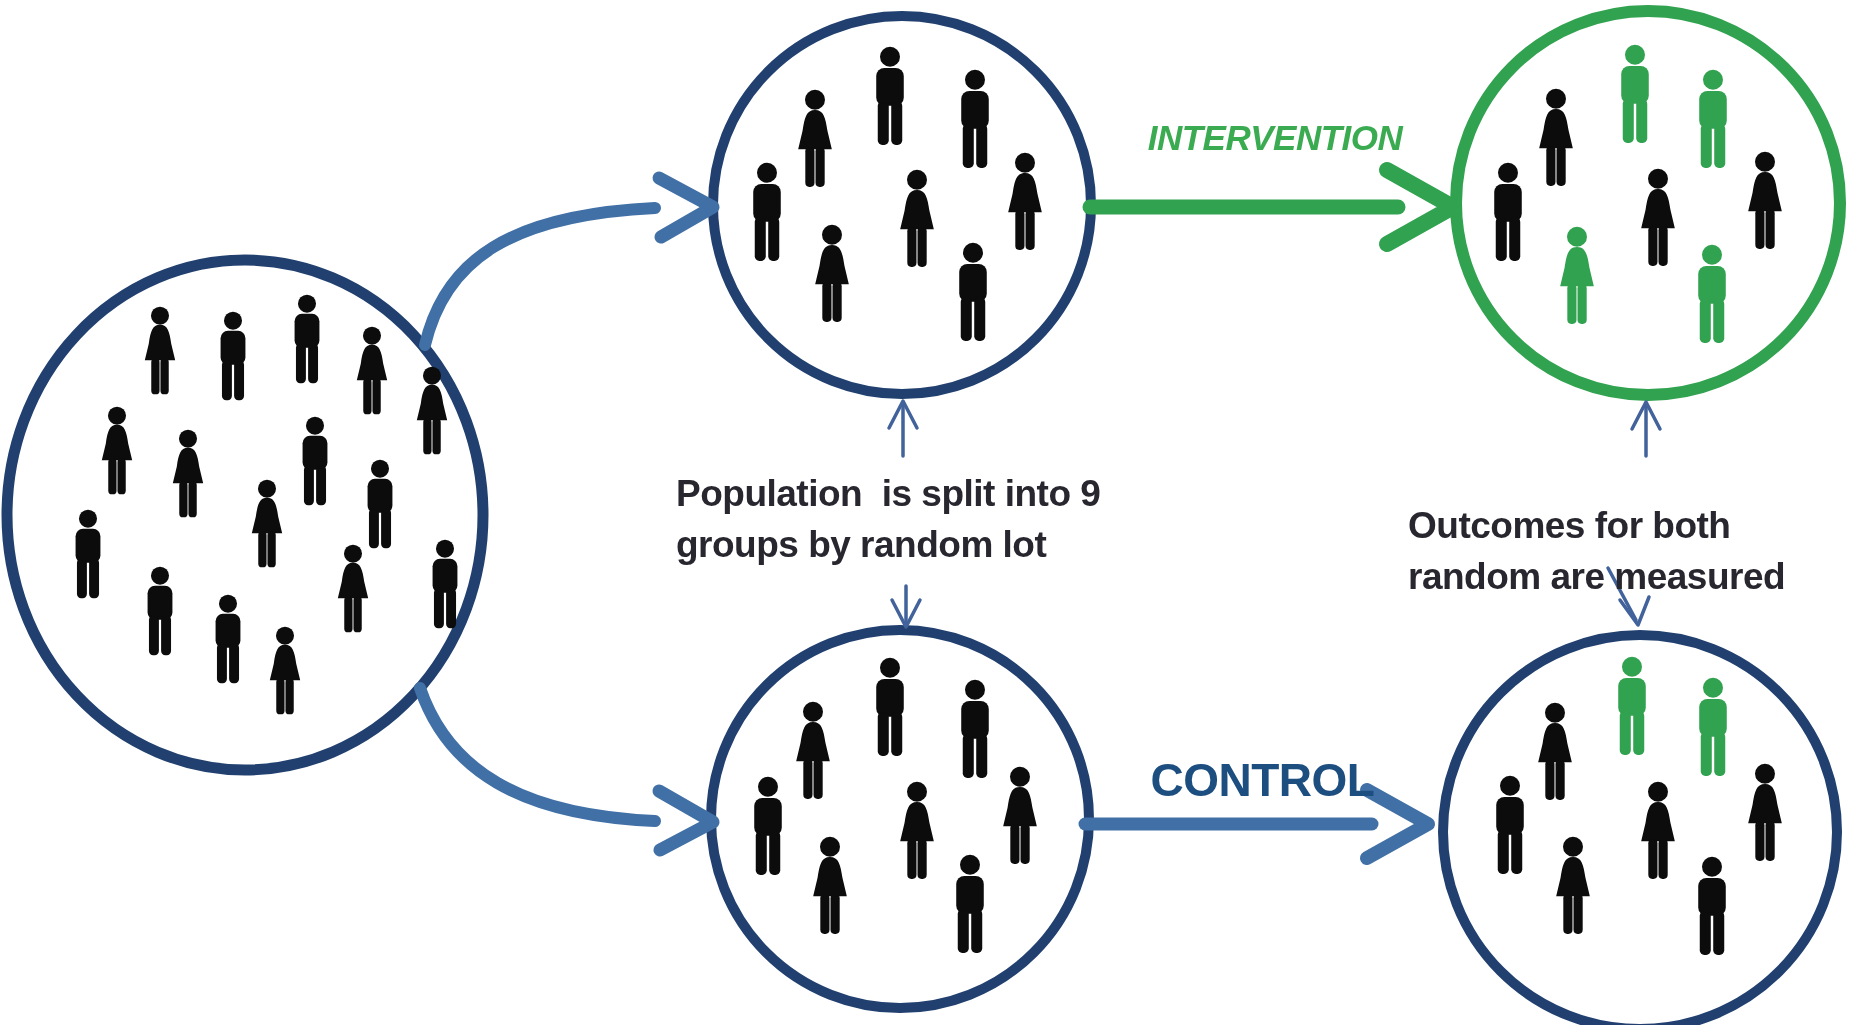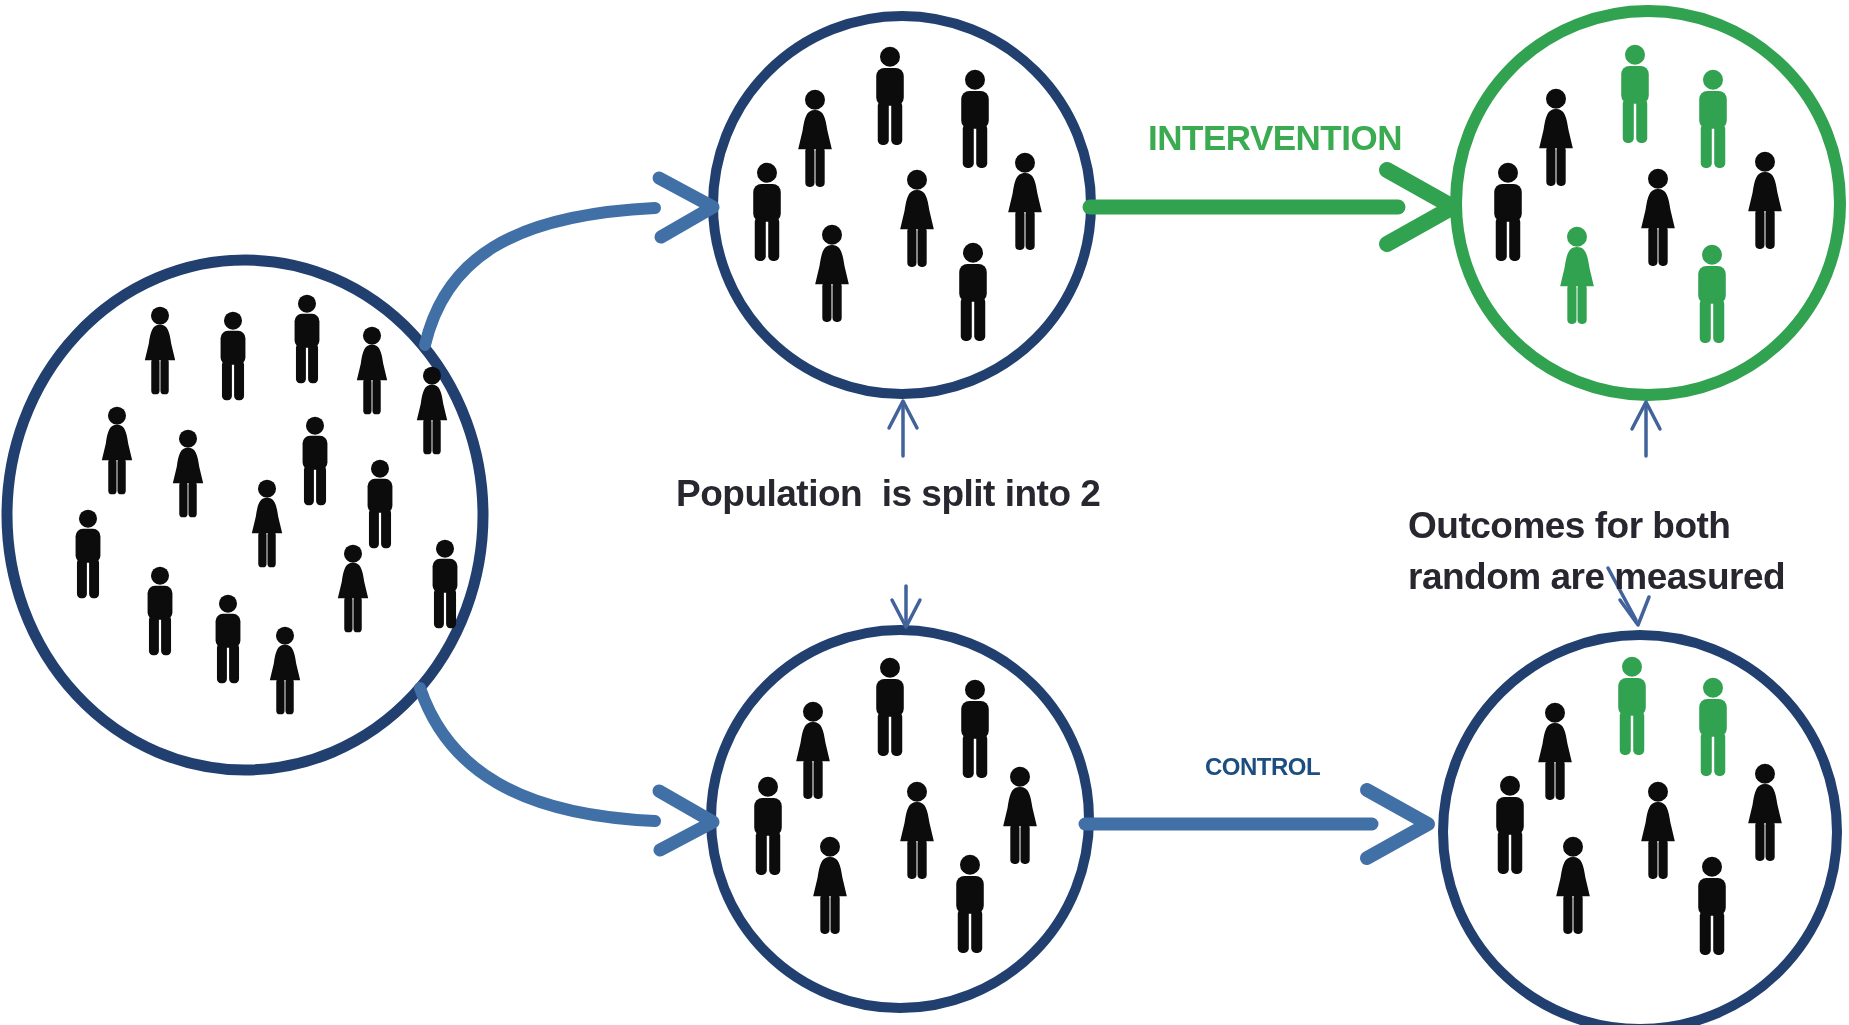--- a/index.html
+++ b/index.html
@@ -12,25 +12,25 @@
   }
   svg.diagram{position:absolute;left:0;top:0;width:1849px;height:1025px;}
   .lbl{
     position:absolute;
     font-weight:bold;
     letter-spacing:-0.5px;
   }
   .lbl .line{white-space:pre;}
   #lbl-intervention{
     left:1085px;top:118px;width:380px;
-    text-align:center;font-size:35px;color:#3bab51;
+    text-align:center;font-size:35px;color:#3bab51;font-style:italic;
   }
   #lbl-control{
     left:1110px;top:753px;width:305px;
-    text-align:center;font-size:24px;color:#1d4e80;
+    text-align:center;font-size:46px;color:#1d4e80;
   }
   #lbl-split{
     left:676px;top:468px;
     font-size:37px;line-height:51px;color:#28272f;
   }
   #lbl-outcomes{
     left:1408px;top:468px;
     font-size:37px;line-height:51px;color:#28272f;margin-top:32px;
   }
 </style>
@@ -129,21 +129,22 @@
 
   <div class="lbl" id="lbl-intervention">
     <span class="line">INTERVENTION</span>
   </div>
 
   <div class="lbl" id="lbl-control">
     <span class="line">CONTROL</span>
   </div>
 
   <div class="lbl" id="lbl-split">
-    <div class="line">Population  is split into 2</div>
+    <div class="line">Population  is split into 9</div>
+    <div class="line">groups by random lot</div>
   </div>
 
   <div class="lbl" id="lbl-outcomes">
     <div class="line">Outcomes for both</div>
     <div class="line">random are measured</div>
   </div>
 
 </div>
 
 </body></html>

